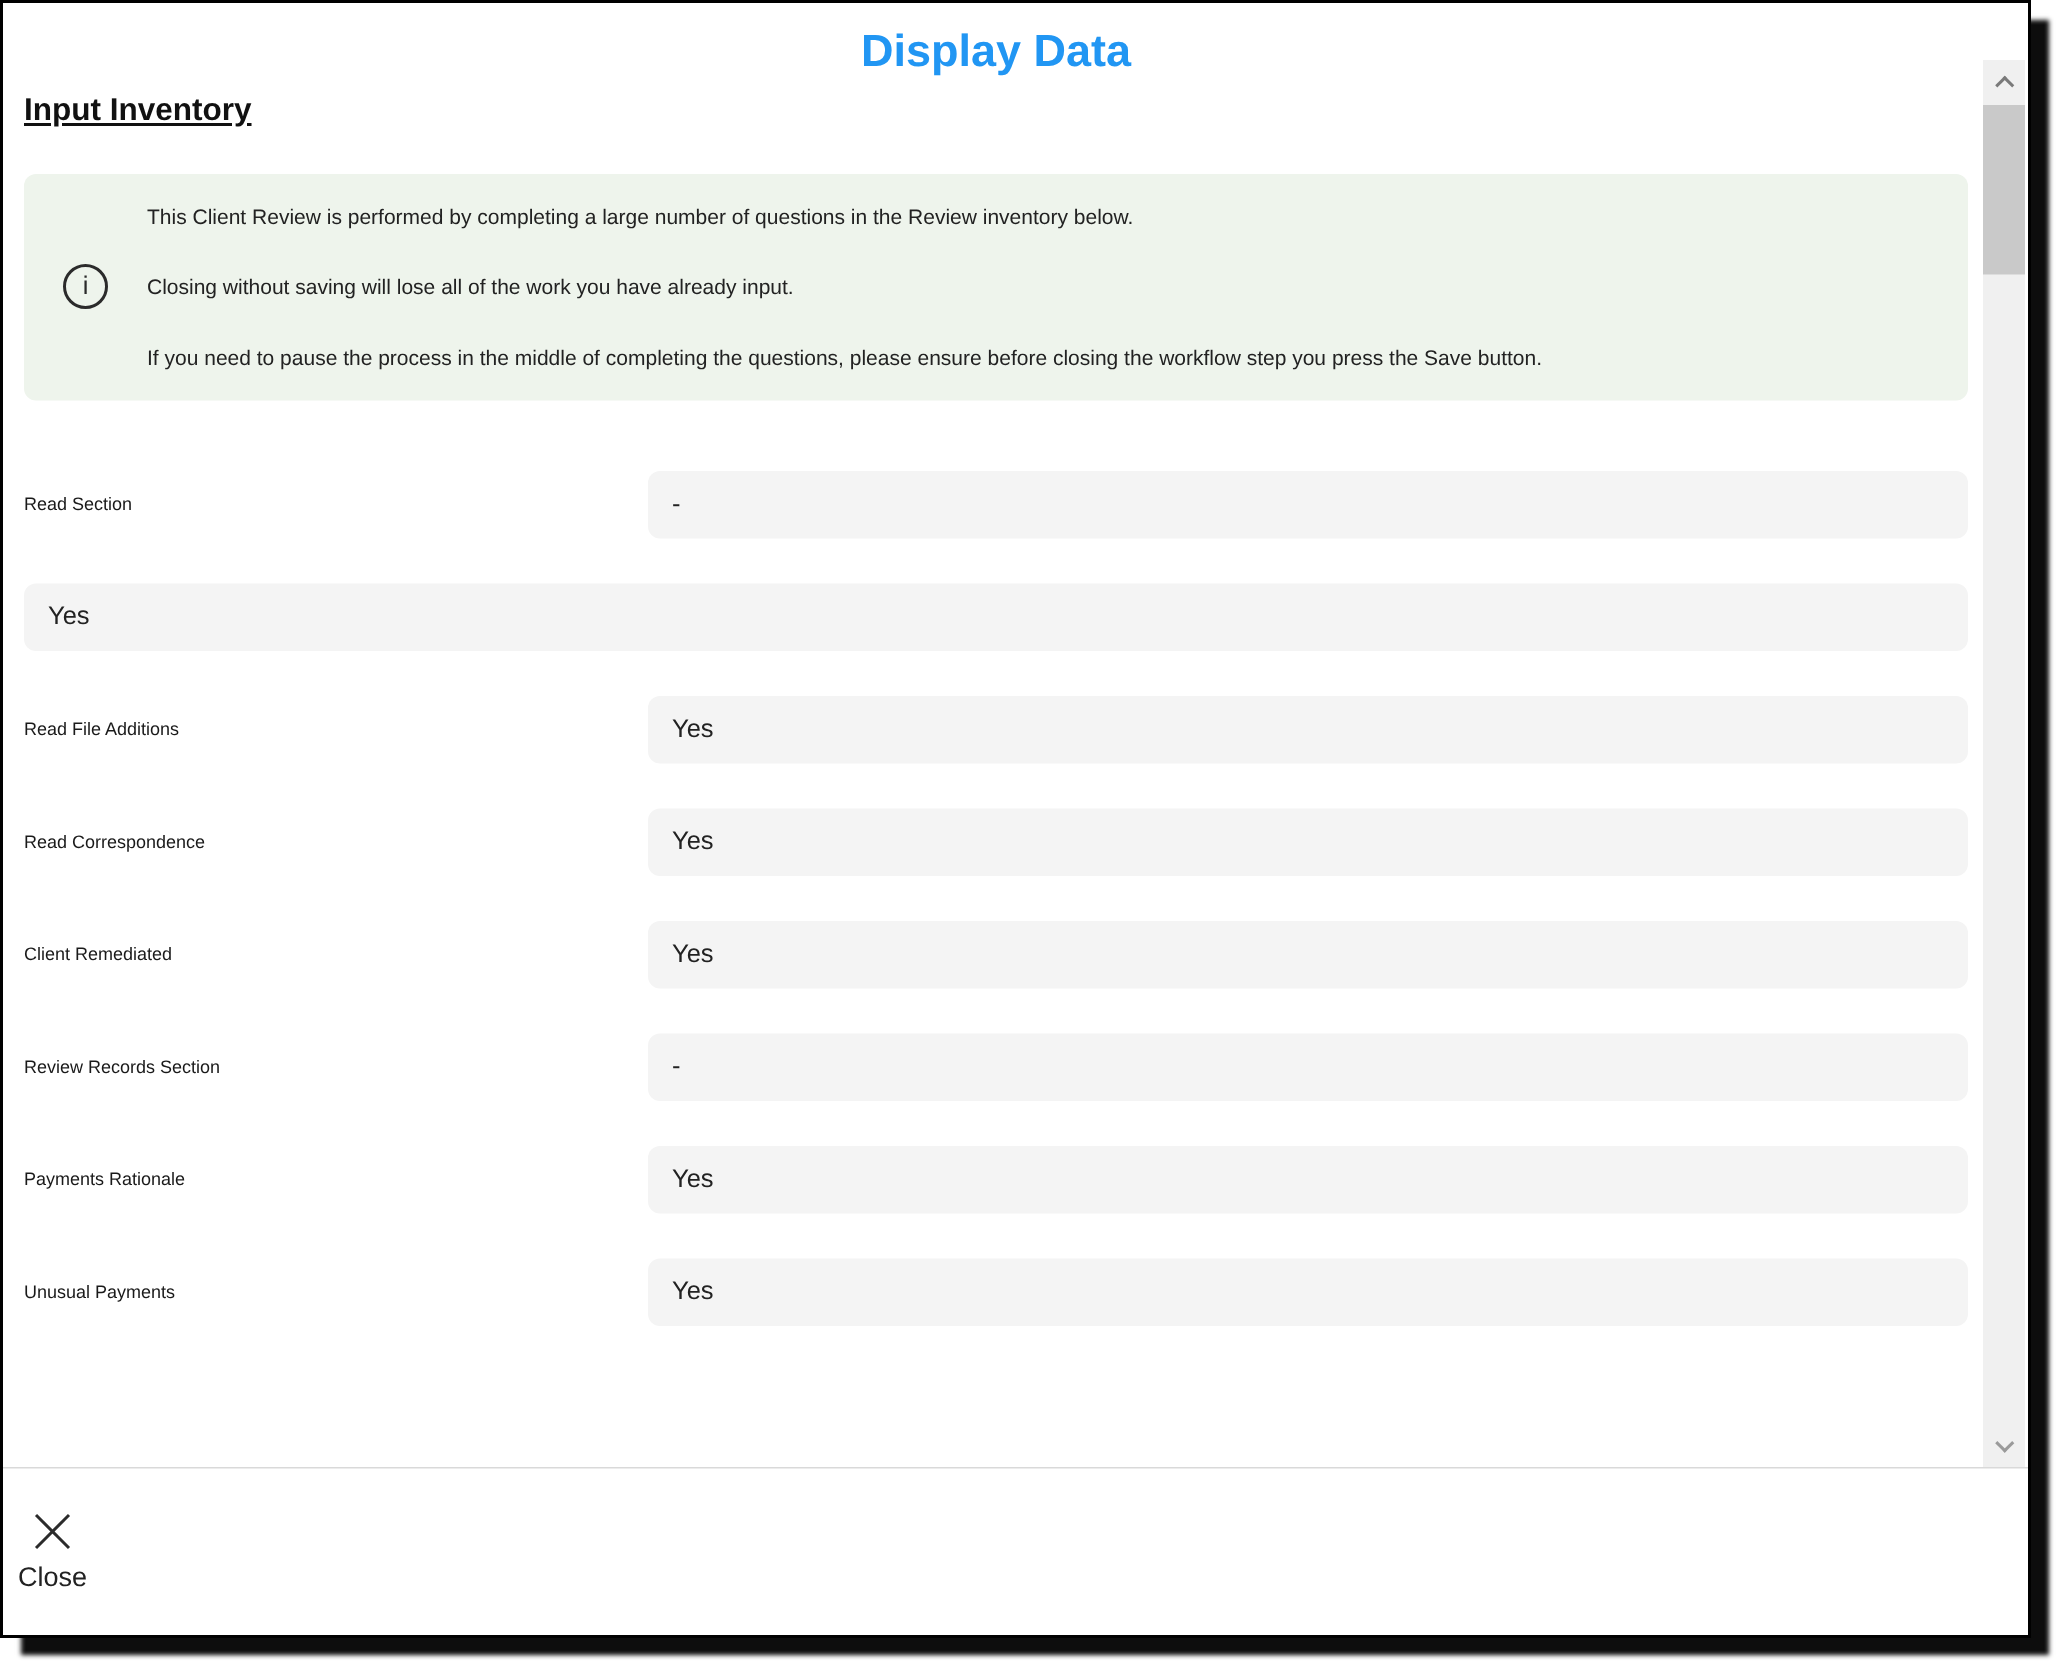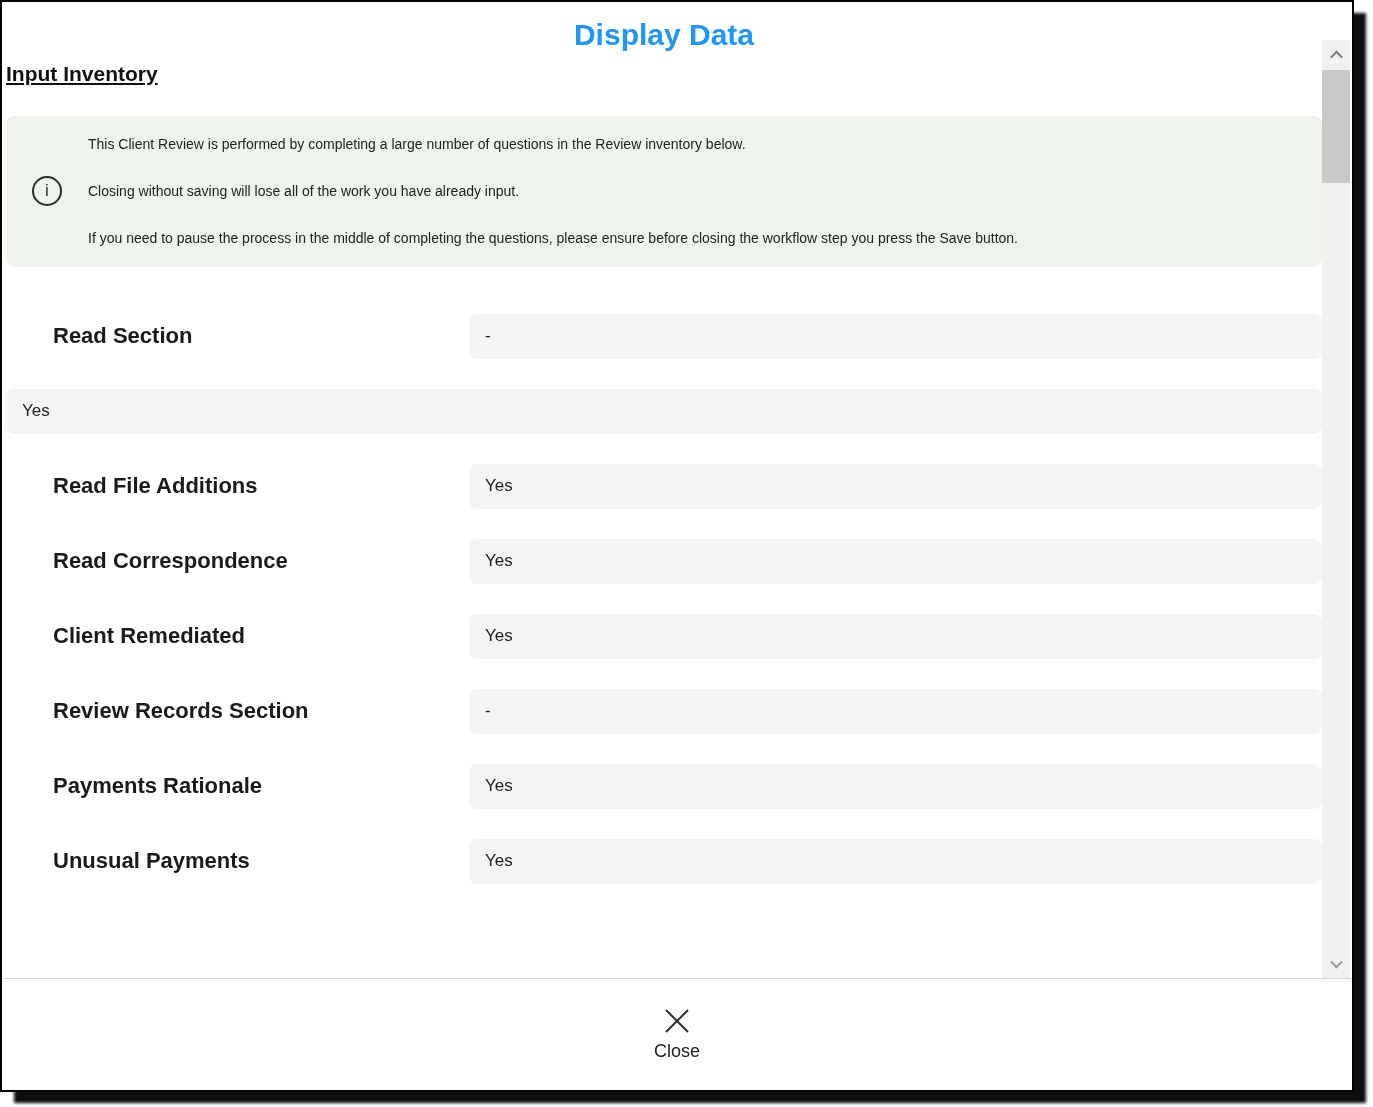--- a/index.html
+++ b/index.html
@@ -16,21 +16,21 @@
     width:1373px;height:1107px;overflow:hidden;background:#ffffff;
     font-family:"Liberation Sans","DejaVu Sans",sans-serif;color:var(--text-dark);
   }
   .window{
     position:absolute;left:0;top:0;width:1354px;height:1092px;
     background:#fff;border:2px solid #000;
     box-shadow:13px 12px 3px -1px rgba(0,0,0,0.95);
     display:flex;flex-direction:column;
   }
   .scroll-area{position:relative;flex:1 1 auto;overflow:hidden;}
-  .content{padding:0 4px;width:1324px;}
+  .content{padding:0 14px;width:1324px;}
   .title{
     margin:14px 0 0 0;text-align:center;
     font-size:30px;font-weight:bold;color:var(--title-accent);line-height:1.25;
   }
   .section-heading{
     margin:6px 0 0 0;font-size:21px;font-weight:bold;color:#111;line-height:1.3;text-decoration:underline;
   }
   .info-box{
     margin-top:29px;background:var(--info-bg);border-radius:8px;
     padding:17px 24px;display:flex;align-items:center;min-height:148px;
@@ -39,23 +39,22 @@
     flex:0 0 auto;width:30px;height:30px;border:2px solid #2b2b2b;border-radius:50%;
     display:flex;align-items:center;justify-content:center;
     font-size:17px;color:#2b2b2b;margin:0 26px 0 2px;
   }
   .info-paragraphs{flex:1 1 auto;}
   .info-paragraphs p{margin:0;font-size:14px;line-height:23px;color:#222;}
   .info-paragraphs p + p{margin-top:24px;}
   .rows{margin-top:47px;}
   .field-row{display:flex;align-items:center;height:45px;margin-bottom:30px;}
   .field-label{
-    flex:0 0 416px;font-size:22px;font-weight:bold;color:var(--text-dark);
+    flex:0 0 416px;font-size:12px;font-weight:normal;color:var(--text-dark);
     padding-right:10px;
-    margin-left:47px;
   }
   .field-value{
     flex:1 1 auto;height:45px;background:var(--field-bg);border-radius:8px;
     display:flex;align-items:center;padding:0 16px;font-size:17px;color:#222;
   }
   
   .scrollbar{
     position:absolute;top:38px;right:2px;width:28px;bottom:0;
     background:var(--scroll-track);
   }
@@ -68,21 +67,21 @@
   .chev{width:9px;height:9px;border-left:2px solid #7a7a7a;border-top:2px solid #7a7a7a;}
   .chev.up{transform:rotate(45deg) translate(1px,1px);}
   .chev.down{transform:rotate(225deg) translate(1px,1px);border-color:#9a9a9a;}
   .scroll-thumb{
     position:absolute;left:0;top:30px;width:100%;height:113px;background:var(--scroll-thumb);
     cursor:pointer;
   }
   
   .footer{
     flex:0 0 112px;border-top:1px solid #d9d9d9;background:#fff;
-    display:flex;align-items:center;justify-content:center;
+    display:flex;align-items:center;
   }
   .close-btn{
     background:none;border:none;padding:4px 10px;cursor:pointer;
     display:flex;flex-direction:column;align-items:center;gap:5px;
     font-family:inherit;
   }
   .close-label{font-size:18px;color:#222;line-height:1.2;}
   .x-icon{display:block;}
 </style>
 </head>

